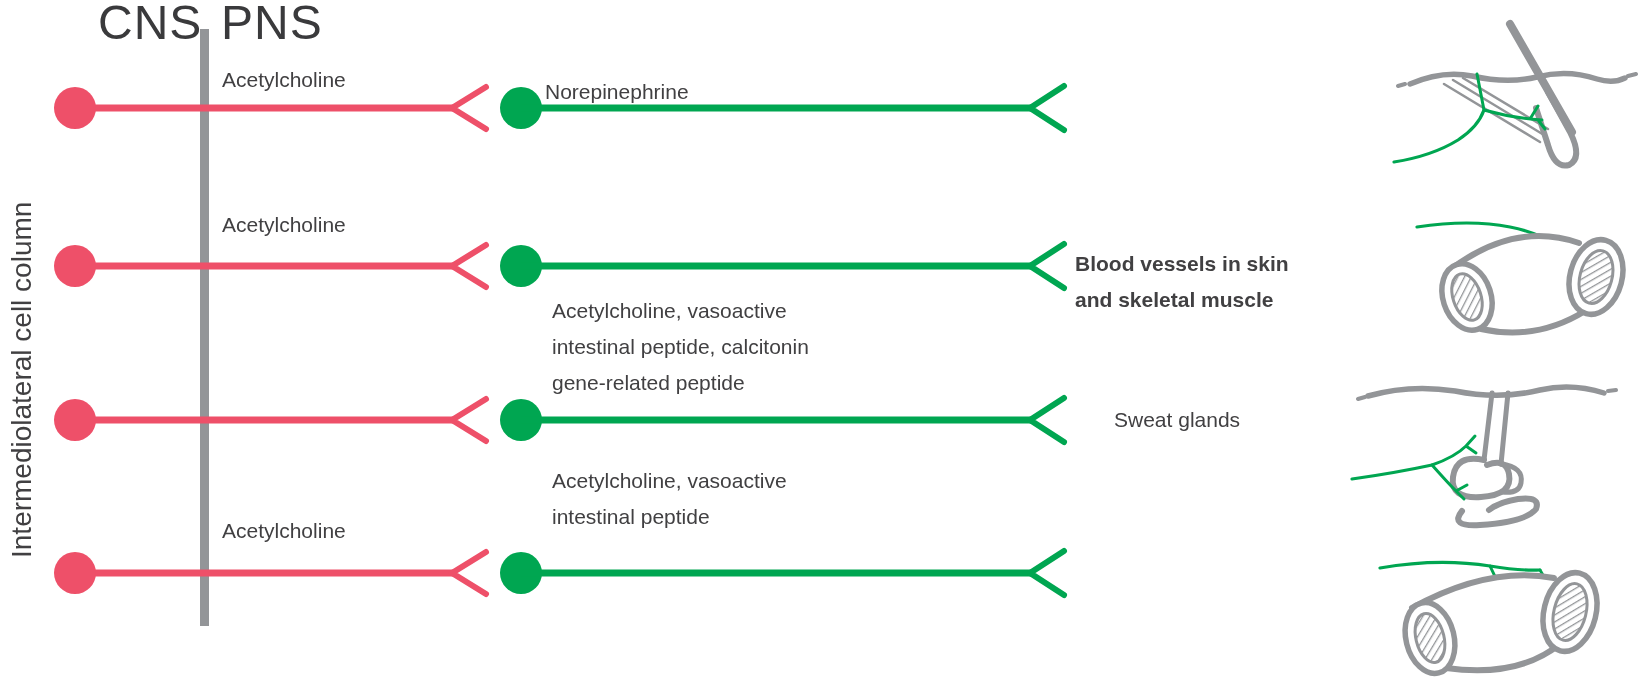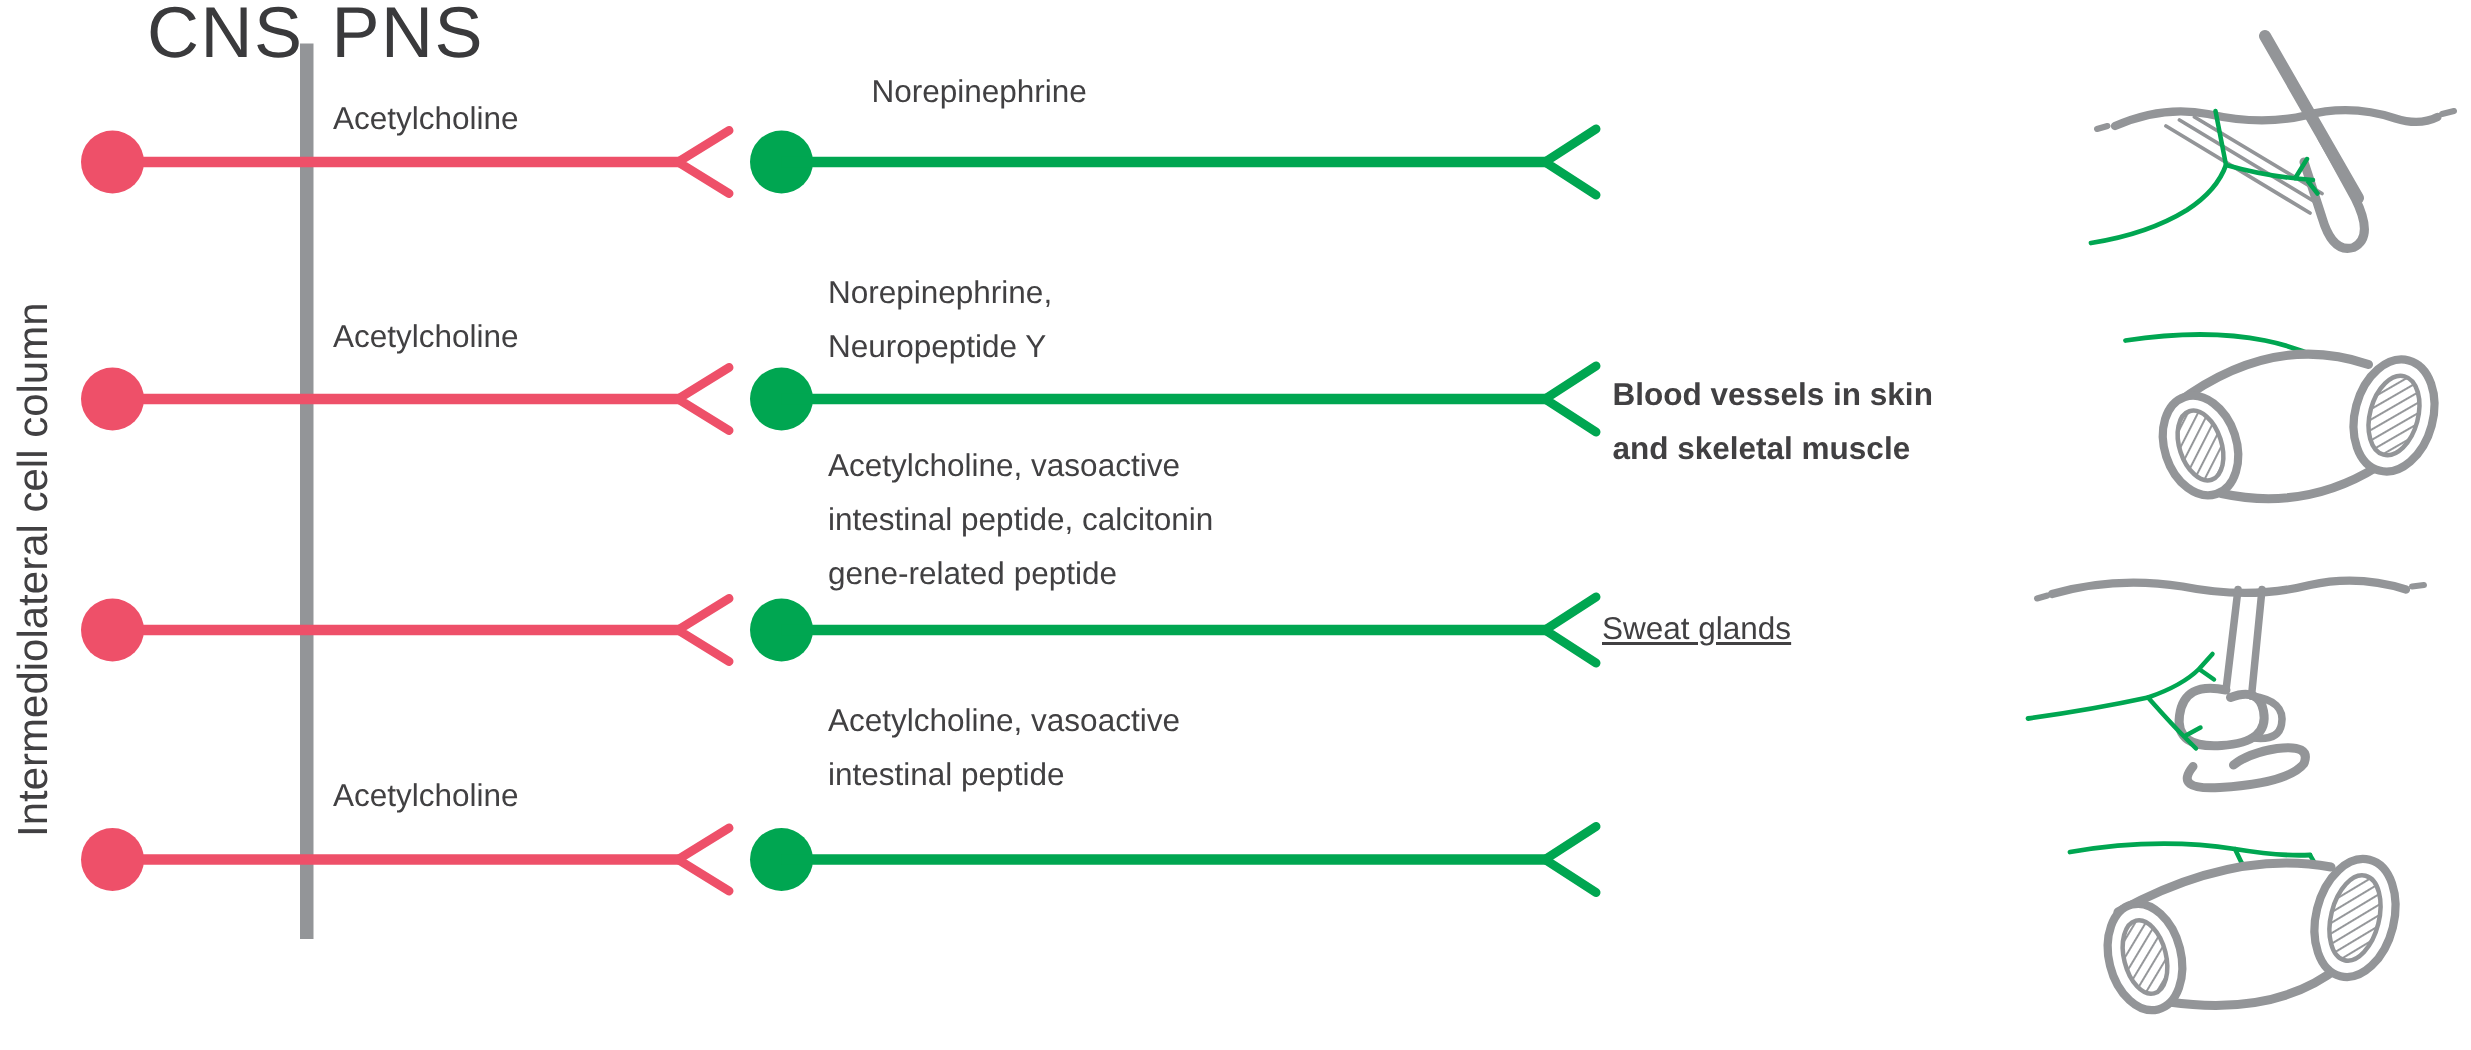--- a/index.html
+++ b/index.html
@@ -150,30 +150,28 @@
         <ellipse rx="14" ry="25" fill="url(#hatch)" stroke="#939598" stroke-width="3"></ellipse>
       </g>
       <g transform="translate(192,72) rotate(14)">
         <ellipse rx="26" ry="40" fill="#fff" stroke="#939598" stroke-width="5.5"></ellipse>
         <ellipse rx="16" ry="29" fill="url(#hatch)" stroke="#939598" stroke-width="3"></ellipse>
       </g>
     </g>
   </svg>
 
   <div class="lbl" style="left:222px; top:62px;">Acetylcholine</div>
-  <div class="lbl" style="left:545px; top:44px;margin-left:36px;">Norepinephrine</div>
+  <div class="lbl" style="left:545px; top:74px;">Norepinephrine</div>
 
   <div class="lbl" style="left:222px; top:207px;">Acetylcholine</div>
-  <div class="lbl" style="left:552px; top:178px;">Norepinephrine,
-Neuropeptide Y</div>
   <div class="lbl" style="left:1075px; top:246px;font-weight:bold;">Blood vessels in skin
 and skeletal muscle</div>
 
   <div class="lbl" style="left:552px; top:293px;">Acetylcholine, vasoactive
 intestinal peptide, calcitonin
 gene-related peptide</div>
-  <div class="lbl" style="left:1068px; top:402px;text-decoration:underline;">Sweat glands</div>
+  <div class="lbl" style="left:1114px; top:402px;">Sweat glands</div>
 
   <div class="lbl" style="left:222px; top:513px;">Acetylcholine</div>
   <div class="lbl" style="left:552px; top:463px;">Acetylcholine, vasoactive
 intestinal peptide</div>
 
 </div>
 
 </body></html>

